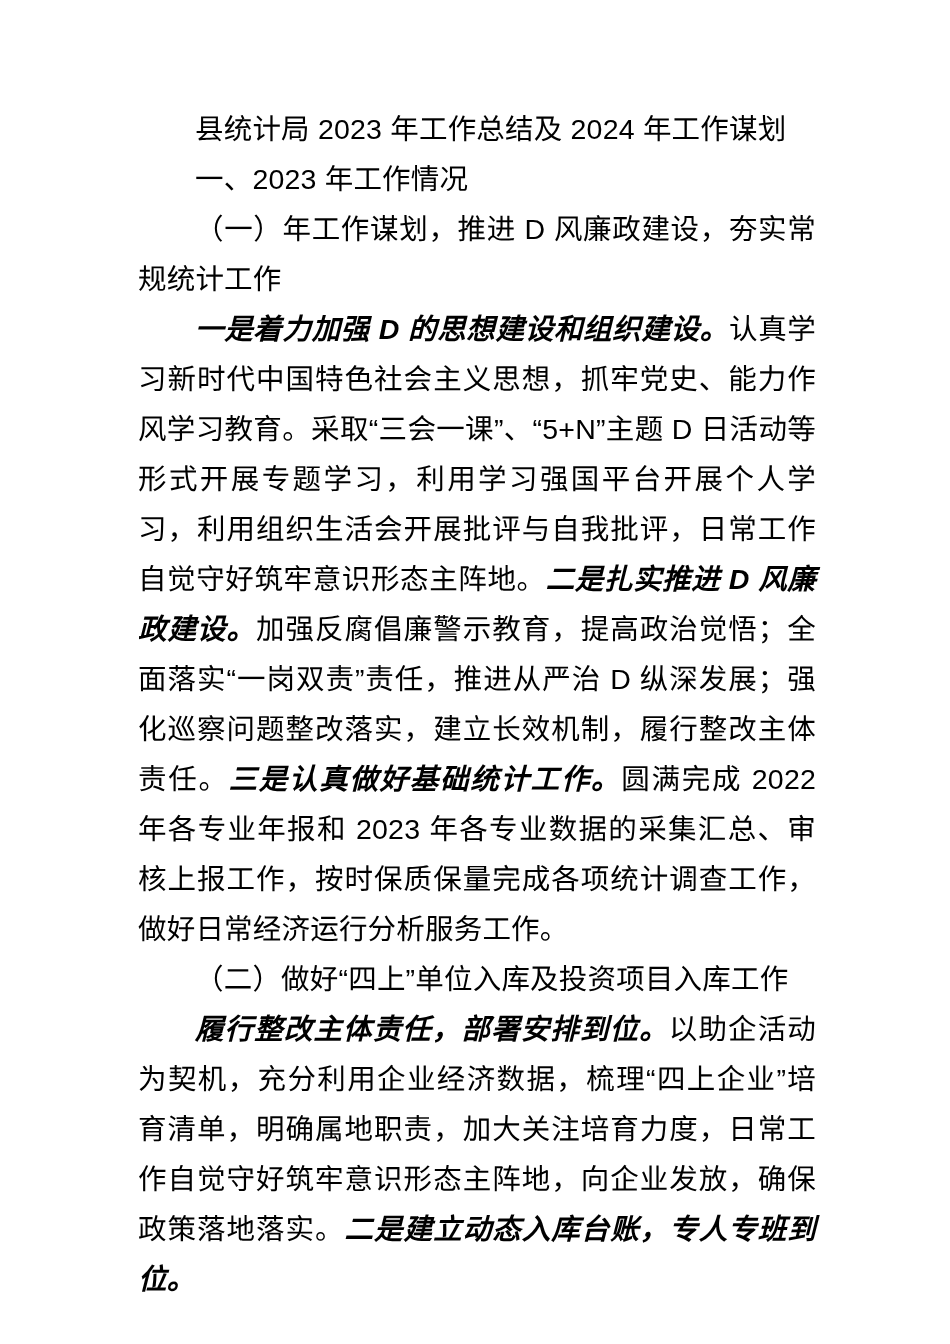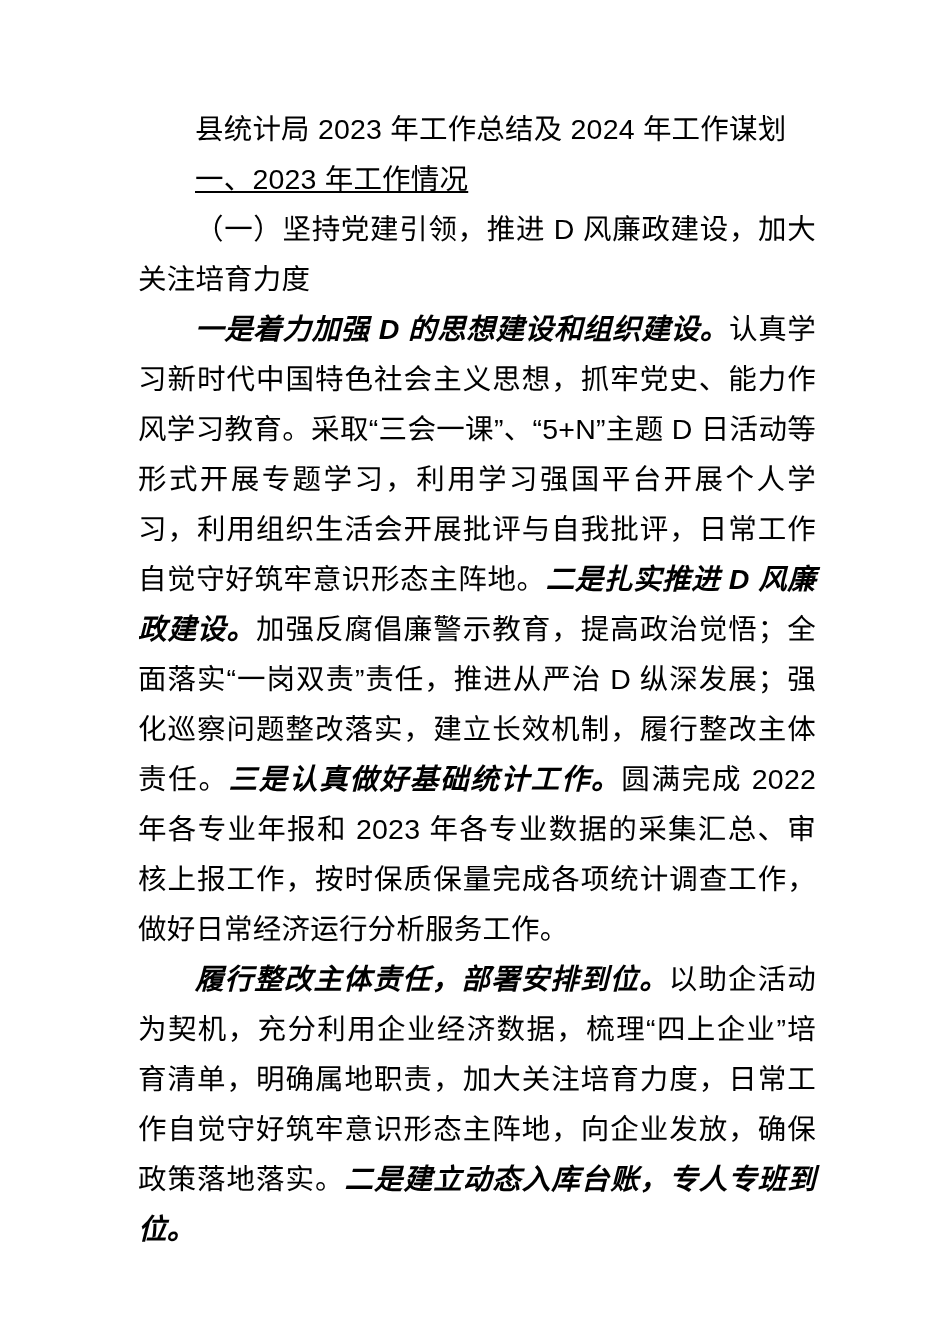--- a/index.html
+++ b/index.html
@@ -35,21 +35,20 @@
     text-align: justify;
     text-justify: inter-ideograph;
     word-break: break-all;
     font-weight: 400;
   }
   .title {
     text-indent: 2em;
   }
   .heading-1 {
     text-indent: 2em;
-    text-decoration: underline;
   }
   .heading-2 {
     text-indent: 2em;
   }
   .para {
     text-indent: 2em;
   }
   b, .b {
     font-weight: 700;
     font-style: italic;
@@ -58,21 +57,22 @@
 </head>
 <body>
 
 <div class="page">
   <div class="doc-body">
 
     <p class="title">县统计局 2023 年工作总结及 2024 年工作谋划</p>
 
     <p class="heading-1">一、2023 年工作情况</p>
 
-    <p class="heading-2">（一）坚持党建引领，推进 D 风廉政建设，加大关注培育力度</p>
+    <p class="heading-2">（一）年工作谋划，推进 D 风廉政建设，夯实常规统计工作</p>
 
     <p class="para"><span class="b">一是着力加强 D 的思想建设和组织建设。</span><span>认真学习新时代中国特色社会主义思想，抓牢党史、能力作风学习教育。采取“三会一课”、“5+N”主题 D 日活动等形式开展专题学习，利用学习强国平台开展个人学习，利用组织生活会开展批评与自我批评，日常工作自觉守好筑牢意识形态主阵地。</span><span class="b">二是扎实推进 D 风廉政建设。</span><span>加强反腐倡廉警示教育，提高政治觉悟；全面落实“一岗双责”责任，推进从严治 D 纵深发展；强化巡察问题整改落实，建立长效机制，履行整改主体责任。</span><span class="b">三是认真做好基础统计工作。</span><span>圆满完成 2022 年各专业年报和 2023 年各专业数据的采集汇总、审核上报工作，按时保质保量完成各项统计调查工作，做好日常经济运行分析服务工作。</span></p>
 
+    <p class="heading-2">（二）做好“四上”单位入库及投资项目入库工作</p>
 
     <p class="para"><span class="b">履行整改主体责任，部署安排到位。</span><span>以助企活动为契机，充分利用企业经济数据，梳理“四上企业”培育清单，明确属地职责，加大关注培育力度，日常工作自觉守好筑牢意识形态主阵地，向企业发放，确保政策落地落实。</span><span class="b">二是建立动态入库台账，专人专班到位。</span></p>
 
   </div>
 </div>
 
 </body></html>

